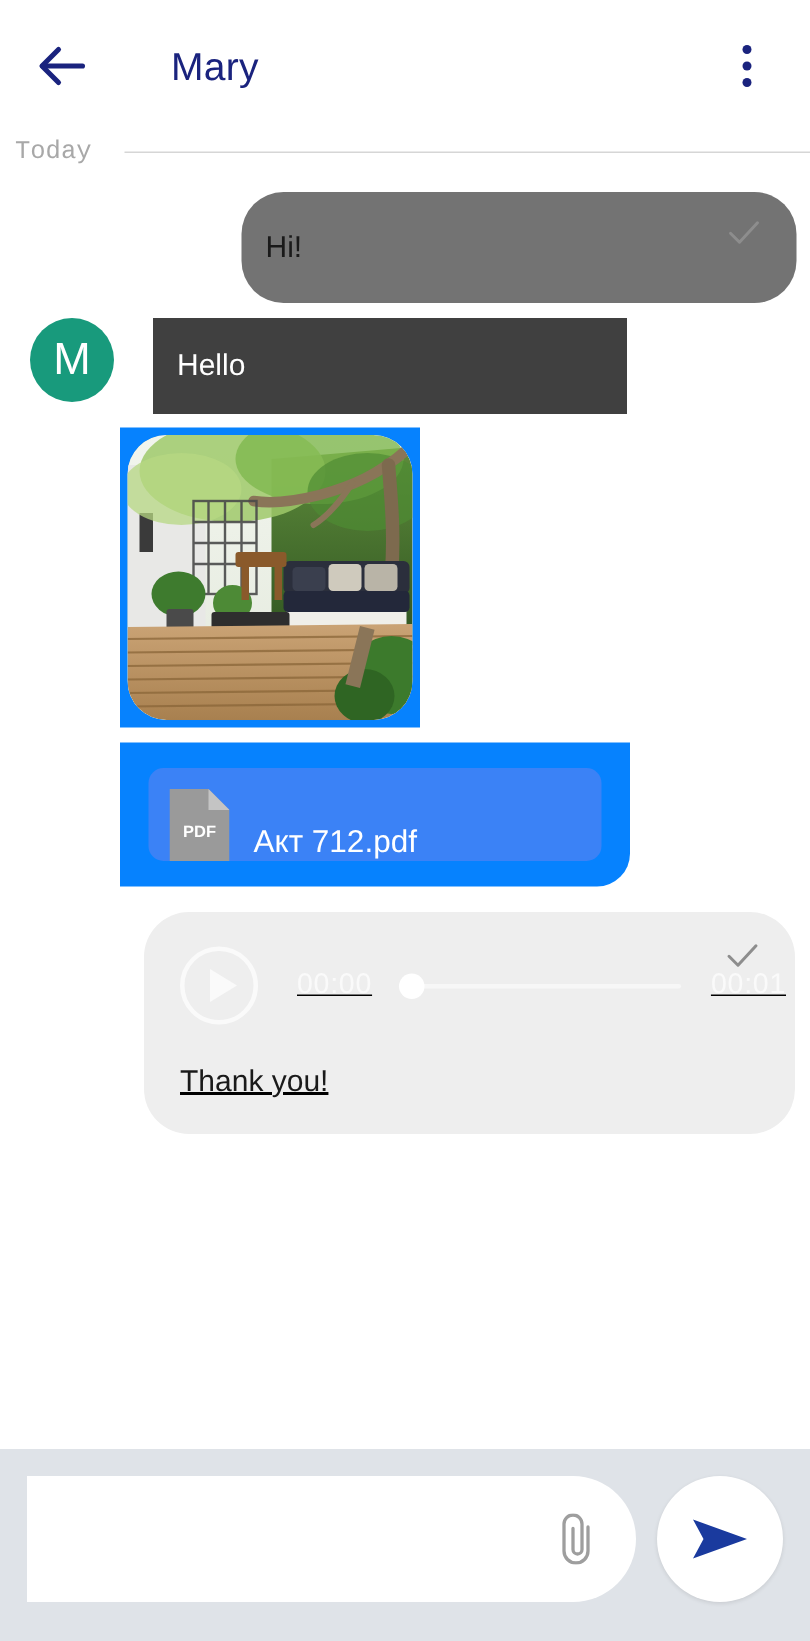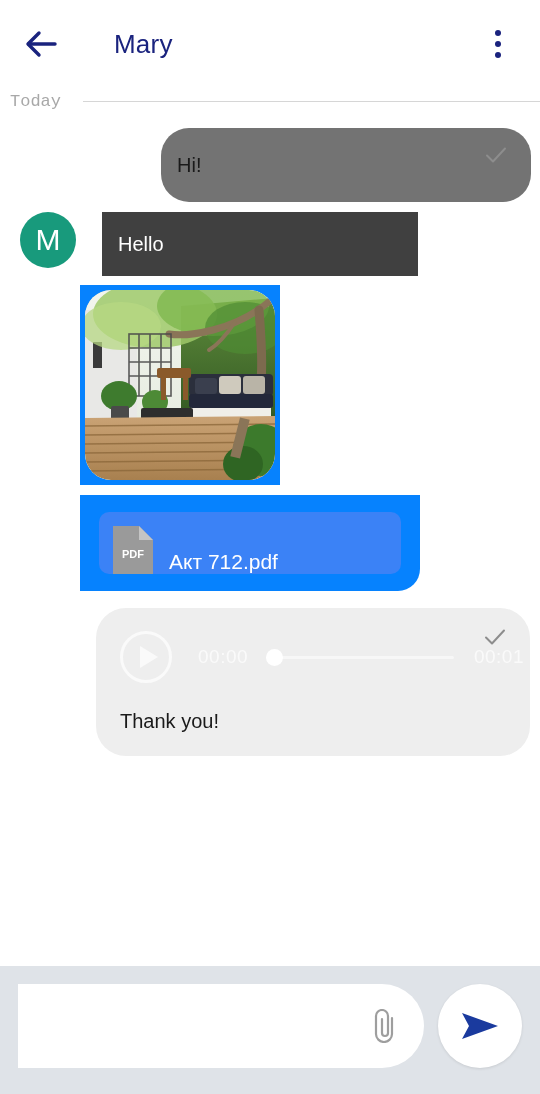--- a/index.html
+++ b/index.html
@@ -223,20 +223,21 @@
   
   .audio-bubble {
     position: absolute;
     left: 96px;
     top: 488px;
     width: 434px;
     height: 148px;
     background: #eeeeee;
     border-radius: 30px;
     padding: 16px 6px 0 24px;
+    text-decoration: underline;
   }
   .audio-top {
     display: flex;
     align-items: center;
     height: 66px;
     gap: 0;
   }
   .play-btn {
     width: 52px;
     height: 52px;

